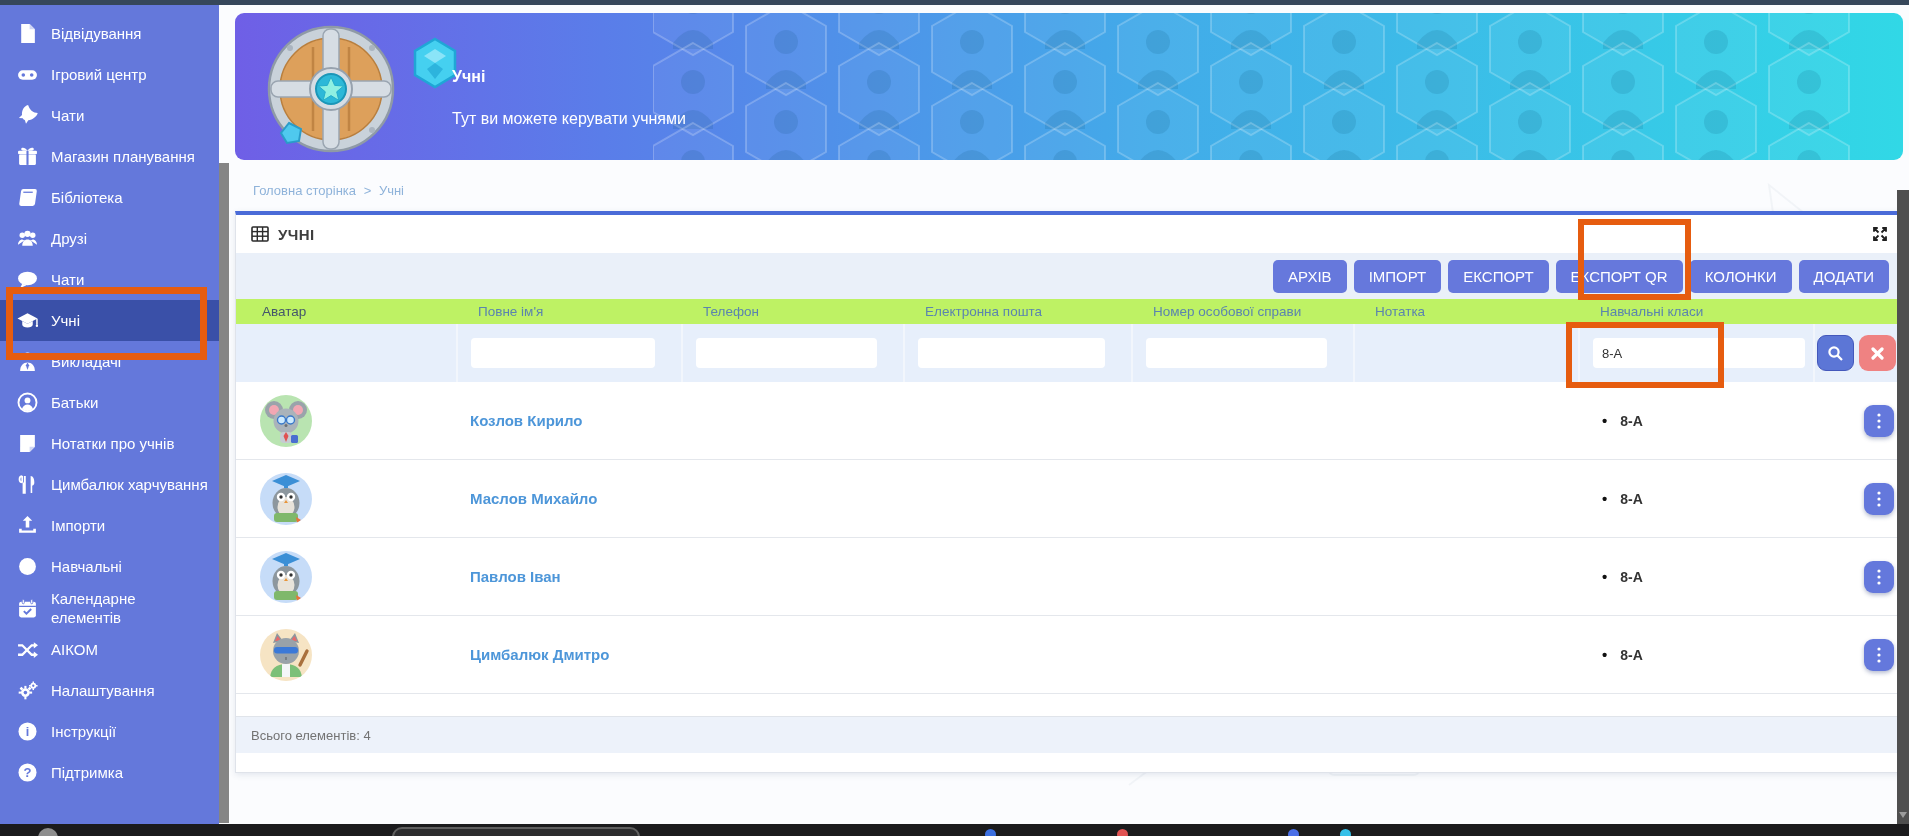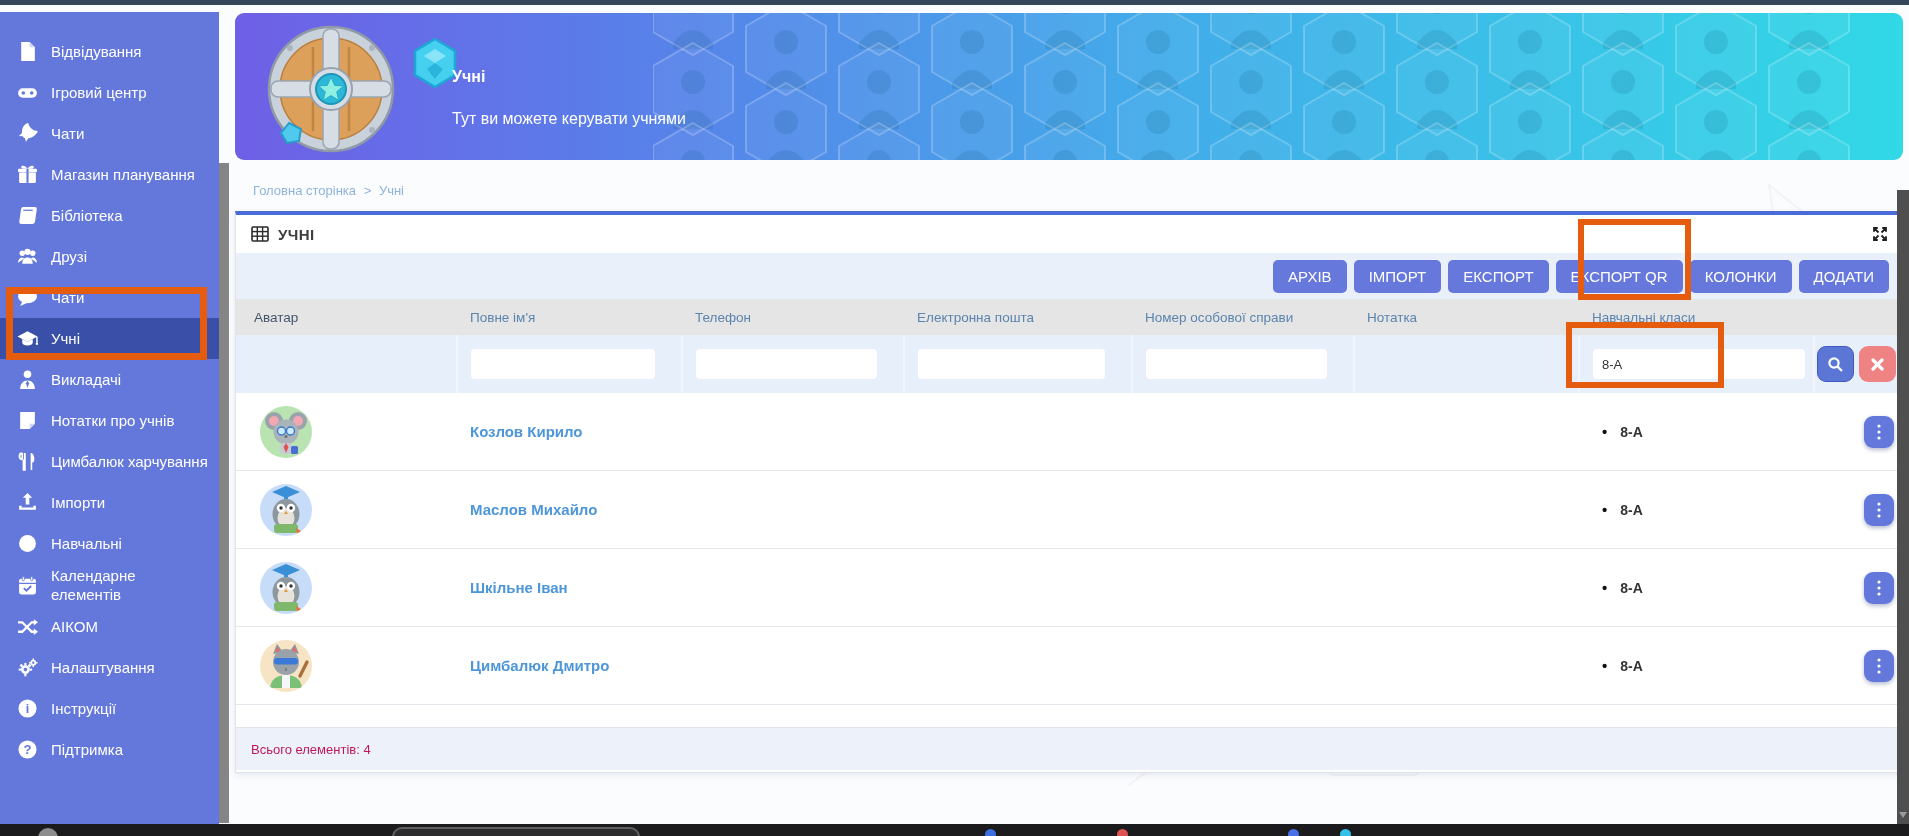--- a/index.html
+++ b/index.html
@@ -4,21 +4,21 @@
 <style>
   * { margin:0; padding:0; box-sizing:border-box; }
   html,body { background:#e9e9e9; }
   body { font-family:"Liberation Sans", sans-serif; }
   .screen { position:relative; width:1909px; height:836px; background:#fbfcfe; overflow:hidden; }
 
   
   .topbar { position:absolute; left:0; top:0; width:1909px; height:5px; background:#36475b; z-index:30; }
 
   
-  .sidebar { position:absolute; left:0; top:12px; width:219px; height:819px; background:#6478db; padding-top:19px; z-index:5; }
+  .sidebar { position:absolute; left:0; top:5px; width:219px; height:819px; background:#6478db; padding-top:8px; z-index:5; }
   .sb-item { display:flex; align-items:center; min-height:41px; padding:2px 10px 2px 16px; gap:13px; cursor:pointer; }
   .sb-item.active { background:#3a50a8; }
   .sb-ico { width:22px; height:22px; flex:0 0 22px; display:flex; align-items:center; justify-content:center; }
   .sb-ico svg { display:block; }
   .sb-label { color:#fff; font-size:15px; line-height:19px; max-width:158px; }
   .sidebar-scrollbar { position:absolute; left:219px; top:163px; width:10px; height:660px; background:#858585; z-index:6; }
 
   
   .main { position:absolute; left:229px; top:5px; width:1668px; height:819px; }
 
@@ -42,21 +42,21 @@
            border:1px solid #dfe3ea; border-top:4px solid #4a6bd8; box-shadow:0 2px 6px rgba(60,80,120,.12); }
   .panel-header { position:relative; height:38px; display:flex; align-items:center; padding-left:15px; gap:9px; background:#fff; }
   .panel-title { font-size:15px; font-weight:bold; color:#3f3f3f; letter-spacing:.4px; }
   .expand-btn { position:absolute; right:13px; top:10px; width:18px; height:18px; cursor:pointer; }
 
   .toolbar { height:46px; background:#eaf0f9; display:flex; align-items:center; justify-content:flex-end; gap:7px; padding-right:13px; }
   .tb-btn { height:33px; padding:0 15px; background:#6678dc; color:#fff; border:none; border-radius:5px;
             font-family:"Liberation Sans",sans-serif; font-size:15px; cursor:pointer; }
 
   .grid-row { display:grid; grid-template-columns:220px 225px 222px 228px 222px 225px 235px 1fr; }
-  .thead { height:36px; background:#e5e5e5; align-items:center; }
+  .thead { height:25px; background:#bef264; align-items:center;padding-left:8px; }
   .th { font-size:13.5px; color:#5b84ae; padding-left:14px; white-space:nowrap; overflow:hidden; }
   .th:first-child { color:#44566b; padding-left:18px; }
 
   .filters { height:58px; background:#e7effb; align-items:center; }
   .f-cell { height:58px; display:flex; align-items:center; border-left:2px solid #f2f6fc; padding-left:13px; }
   .f-cell:first-child { border-left:none; }
   .f-input { width:calc(100% - 26px); height:30px; border:none; border-radius:4px; background:#fff;
              font-family:"Liberation Sans",sans-serif; font-size:13px; color:#333; padding:0 9px; outline:none; }
   .f-input.classes { width:212px; }
   .f-actions { gap:5px; padding-left:2px; }
@@ -67,22 +67,22 @@
   .trow { height:78px; border-bottom:1px solid #e4e7ec; align-items:center; background:#fff;font-weight:bold; }
   .avatar { width:52px; height:52px; border-radius:50%; margin-left:24px; overflow:hidden; display:flex; align-items:center; justify-content:center; }
   .tname { font-size:15px; color:#4d96d9; padding-left:14px; cursor:pointer; }
   .tclass { display:flex; align-items:center; padding-left:24px; font-size:14px; color:#333; gap:13px; }
   .tclass .bullet { font-size:15px; color:#111; }
   .tactions { display:flex; justify-content:flex-end; padding-right:8px; }
   .kebab-btn { width:30px; height:32px; border:none; border-radius:9px; background:#6478dc; cursor:pointer;
                box-shadow:0 2px 4px rgba(40,60,120,.35); display:flex; align-items:center; justify-content:center; }
 
   .row-spacer { height:22px; background:#fff; }
-  .panel-footer { height:43px; background:#edf2fa; border-top:1px solid #e0e4ea; display:flex; align-items:center;
-                  padding-left:15px; font-size:13px; color:#be185d; }
+  .panel-footer { height:37px; background:#edf2fa; border-top:1px solid #e0e4ea; display:flex; align-items:center;
+                  padding-left:15px; font-size:13px; color:#737373; }
 
   
   .doodles { position:absolute; left:0; top:0; width:1668px; height:819px; pointer-events:none; opacity:.5; }
 
   
   .page-scrollbar { position:absolute; left:1897px; top:190px; width:12px; height:646px; background:#4f4f4f; z-index:40; }
   .page-scrollbar .arrow { position:absolute; left:2px; bottom:18px; width:0; height:0;
                            border-left:4px solid transparent; border-right:4px solid transparent; border-top:6px solid #9a9a9a; }
 
   
@@ -184,20 +184,30 @@
       </div>
       <div class="sb-item">
         <span class="sb-ico">
           <svg width="21" height="21" viewBox="0 0 20 20">
             <circle cx="10" cy="5" r="3.6" fill="#fff"></circle>
             <path d="M3 19c0-5 3-8 7-8s7 3 7 8z" fill="#fff"></path>
             <polygon points="10,11 11.5,13.5 10,18 8.5,13.5" fill="#6478db"></polygon>
           </svg>
         </span>
     <span class="sb-label">Викладачі</span>
+      </div>
+      <div class="sb-item">
+        <span class="sb-ico">
+          <svg width="21" height="21" viewBox="0 0 20 20">
+            <circle cx="10" cy="10" r="8.6" fill="none" stroke="#fff" stroke-width="1.8"></circle>
+            <circle cx="10" cy="8" r="2.8" fill="#fff"></circle>
+            <path d="M4.8 16.2c.8-3 2.8-4.4 5.2-4.4s4.4 1.4 5.2 4.4a8.6 8.6 0 01-10.4 0z" fill="#fff"></path>
+          </svg>
+        </span>
+    <span class="sb-label">Батьки</span>
       </div>
       <div class="sb-item">
         <span class="sb-ico">
           <svg width="21" height="21" viewBox="0 0 20 20">
             <path d="M3 2h14v11l-5 5H3z" fill="#fff"></path>
             <path d="M17 13l-5 5v-5z" fill="#cfd6f5"></path>
           </svg>
         </span>
     <span class="sb-label">Нотатки про учнів</span>
       </div>
@@ -699,21 +709,21 @@
     <circle cx="21" cy="24" r="4.2" fill="#fff"></circle>
                   <circle cx="31" cy="24" r="4.2" fill="#fff"></circle>
     <circle cx="21" cy="24" r="1.7" fill="#333"></circle>
                   <circle cx="31" cy="24" r="1.7" fill="#333"></circle>
     <polygon points="26,27 28,30 24,30" fill="#e8953a"></polygon>
     <rect x="14" y="40" width="24" height="9" rx="3" fill="#7fb86b"></rect>
     <polygon points="36,44 41,47 37,50" fill="#e8743a"></polygon>
                 </svg>
               </div>
             </div>
-    <div class="tname">Шкільне Іван</div>
+    <div class="tname">Павлов Іван</div>
     <div></div>
     <div></div>
     <div></div>
     <div></div>
     <div class="tclass">
       <span class="bullet">•</span>
       <span>8-А</span>
     </div>
     <div class="tactions">
       <button class="kebab-btn">

